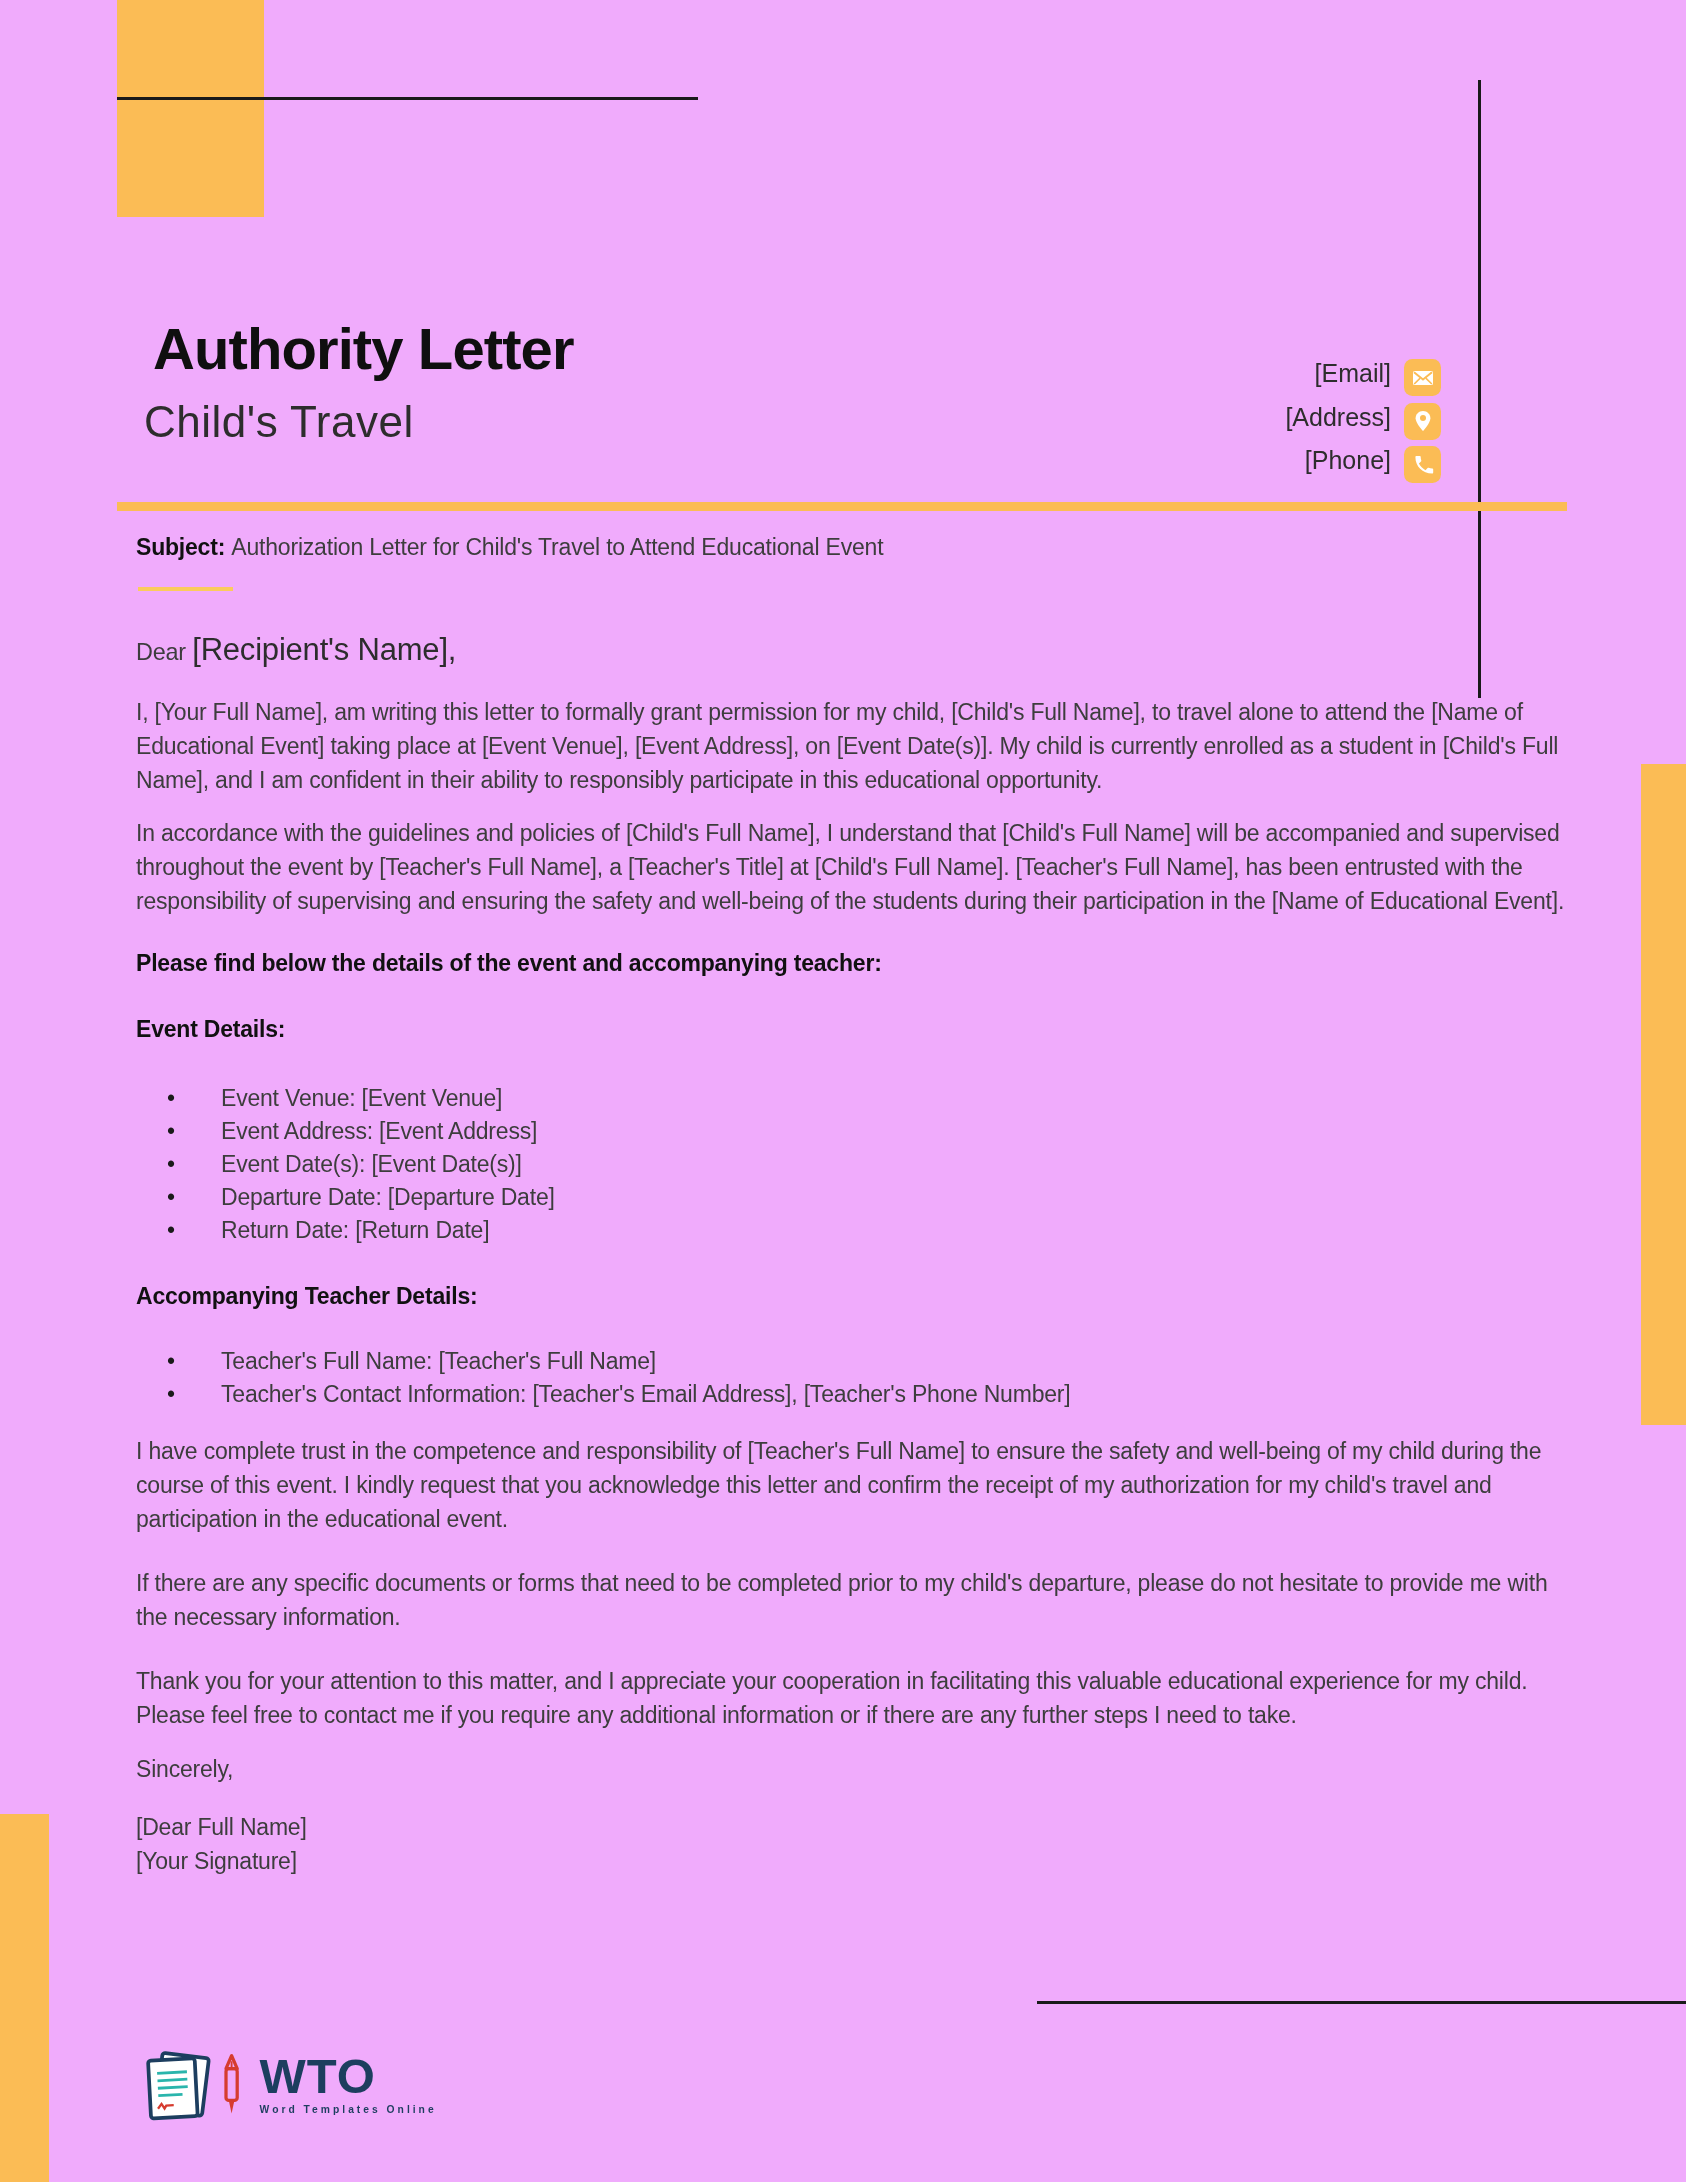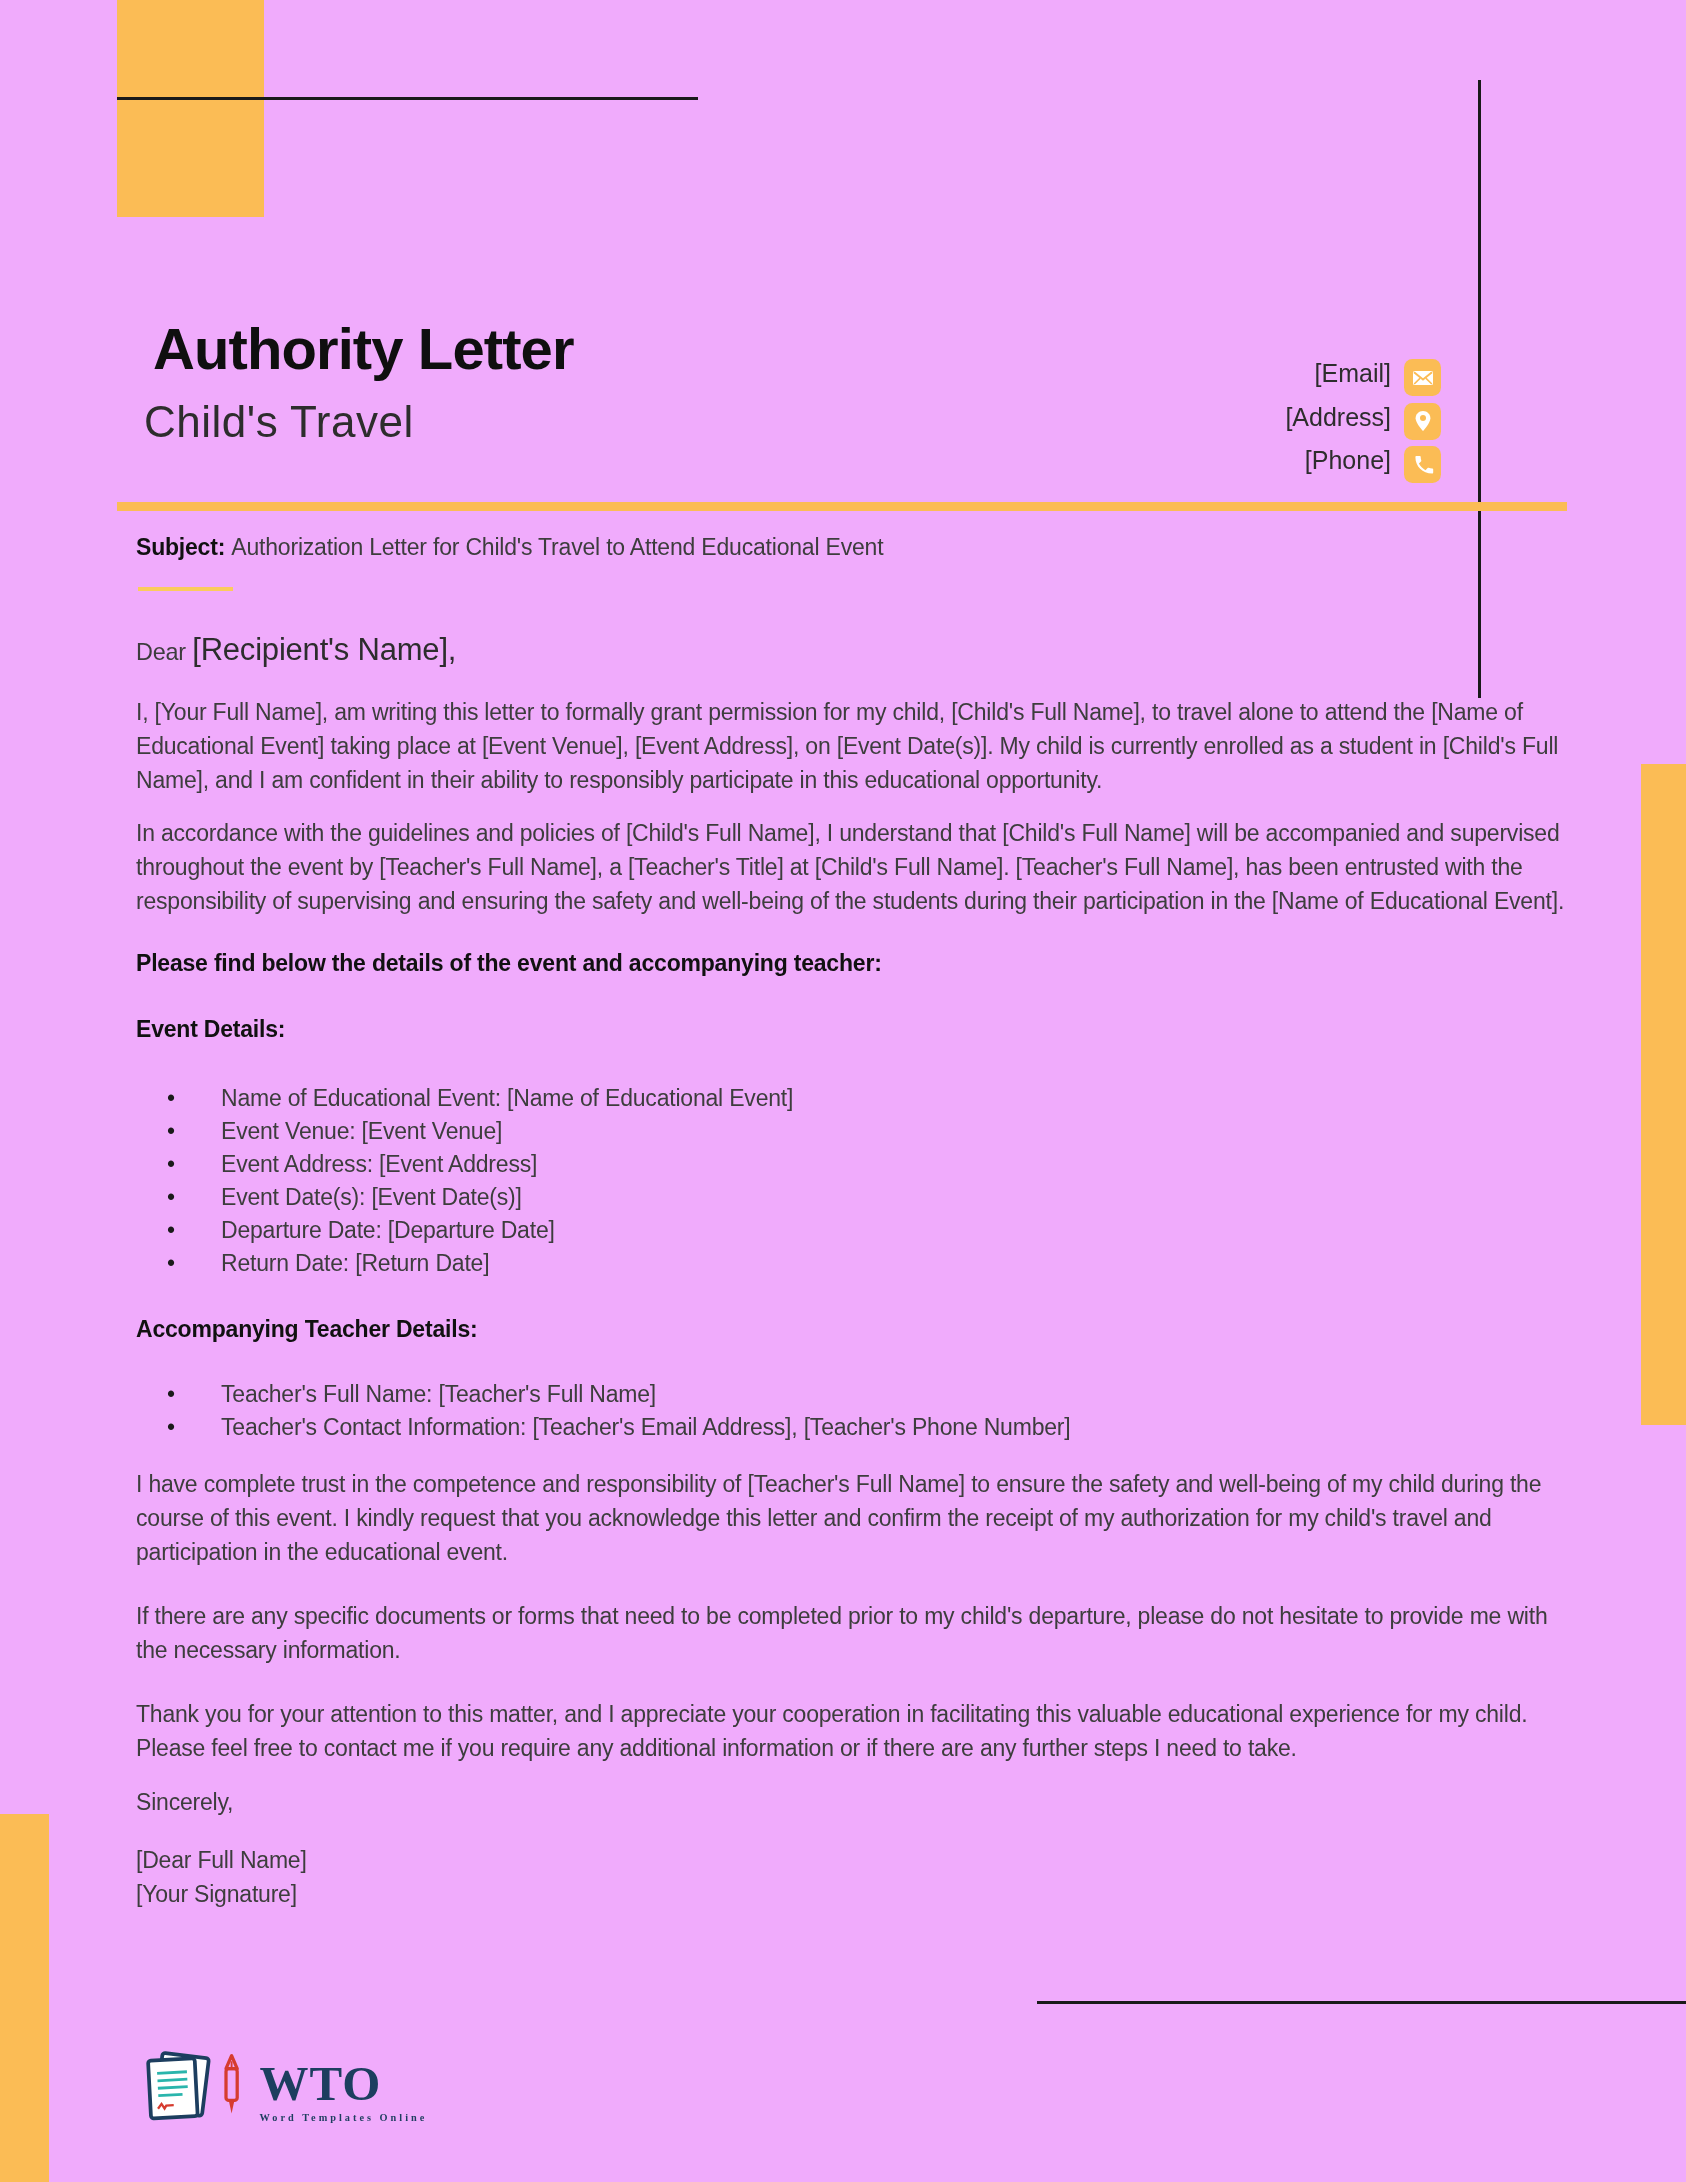--- a/index.html
+++ b/index.html
@@ -48,21 +48,21 @@
   .bullets li{position:relative;padding-left:85px;line-height:33px;}
   .bullets li::before{content:"•";position:absolute;left:31px;top:0;color:#1a1a1a;}
   .bullets-teacher{margin-top:32px;}
   .para-3{margin-top:22.5px;}
   .para-4{margin-top:30px;}
   .para-5{margin-top:30px;}
   .closing{margin:20.6px 0 0 0;}
   .signature{margin:24px 0 0 0;line-height:34px;}
 
   
-  .logo{position:absolute;left:142px;top:2048px;display:flex;align-items:flex-end;gap:5.6px;font-family:Liberation Serif, serif;}
+  .logo{position:absolute;left:142px;top:2048px;display:flex;align-items:flex-start;gap:5.6px;}
   .logo-mark{width:112px;height:75px;}
   .logo-textcol{display:flex;flex-direction:column;margin-top:5.6px;}
   .logo-wto{font-size:49px;font-weight:bold;color:#1d3e5f;line-height:45px;letter-spacing:0.9px;}
   .logo-tagline{font-size:10.3px;font-weight:bold;color:#1d3e5f;letter-spacing:3px;margin-top:5.6px;white-space:nowrap;}
 </style>
 </head>
 <body>
 
 <div class="page">
 
@@ -117,21 +117,20 @@
 
     <p class="para para-1">I, [Your Full Name], am writing this letter to formally grant permission for my child, [Child's Full Name], to travel alone to attend the [Name of Educational Event] taking place at [Event Venue], [Event Address], on [Event Date(s)]. My child is currently enrolled as a student in [Child's Full Name], and I am confident in their ability to responsibly participate in this educational opportunity.</p>
 
     <p class="para para-2">In accordance with the guidelines and policies of [Child's Full Name], I understand that [Child's Full Name] will be accompanied and supervised throughout the event by [Teacher's Full Name], a [Teacher's Title] at [Child's Full Name]. [Teacher's Full Name],  has been entrusted with the responsibility of supervising and ensuring the safety and well-being of the students during their participation in the [Name of Educational Event].</p>
 
     <p class="callout">Please find below the details of the event and accompanying teacher:</p>
 
     <p class="section-heading">Event Details:</p>
 
     <ul class="bullets">
-      <li>Name of Educational Event: [Name of Educational Event]</li>
       <li>Event Venue: [Event Venue]</li>
       <li>Event Address: [Event Address]</li>
       <li>Event Date(s): [Event Date(s)]</li>
       <li>Departure Date: [Departure Date]</li>
       <li>Return Date: [Return Date]</li>
     </ul>
 
     <p class="section-heading">Accompanying Teacher Details:</p>
 
     <ul class="bullets bullets-teacher">

